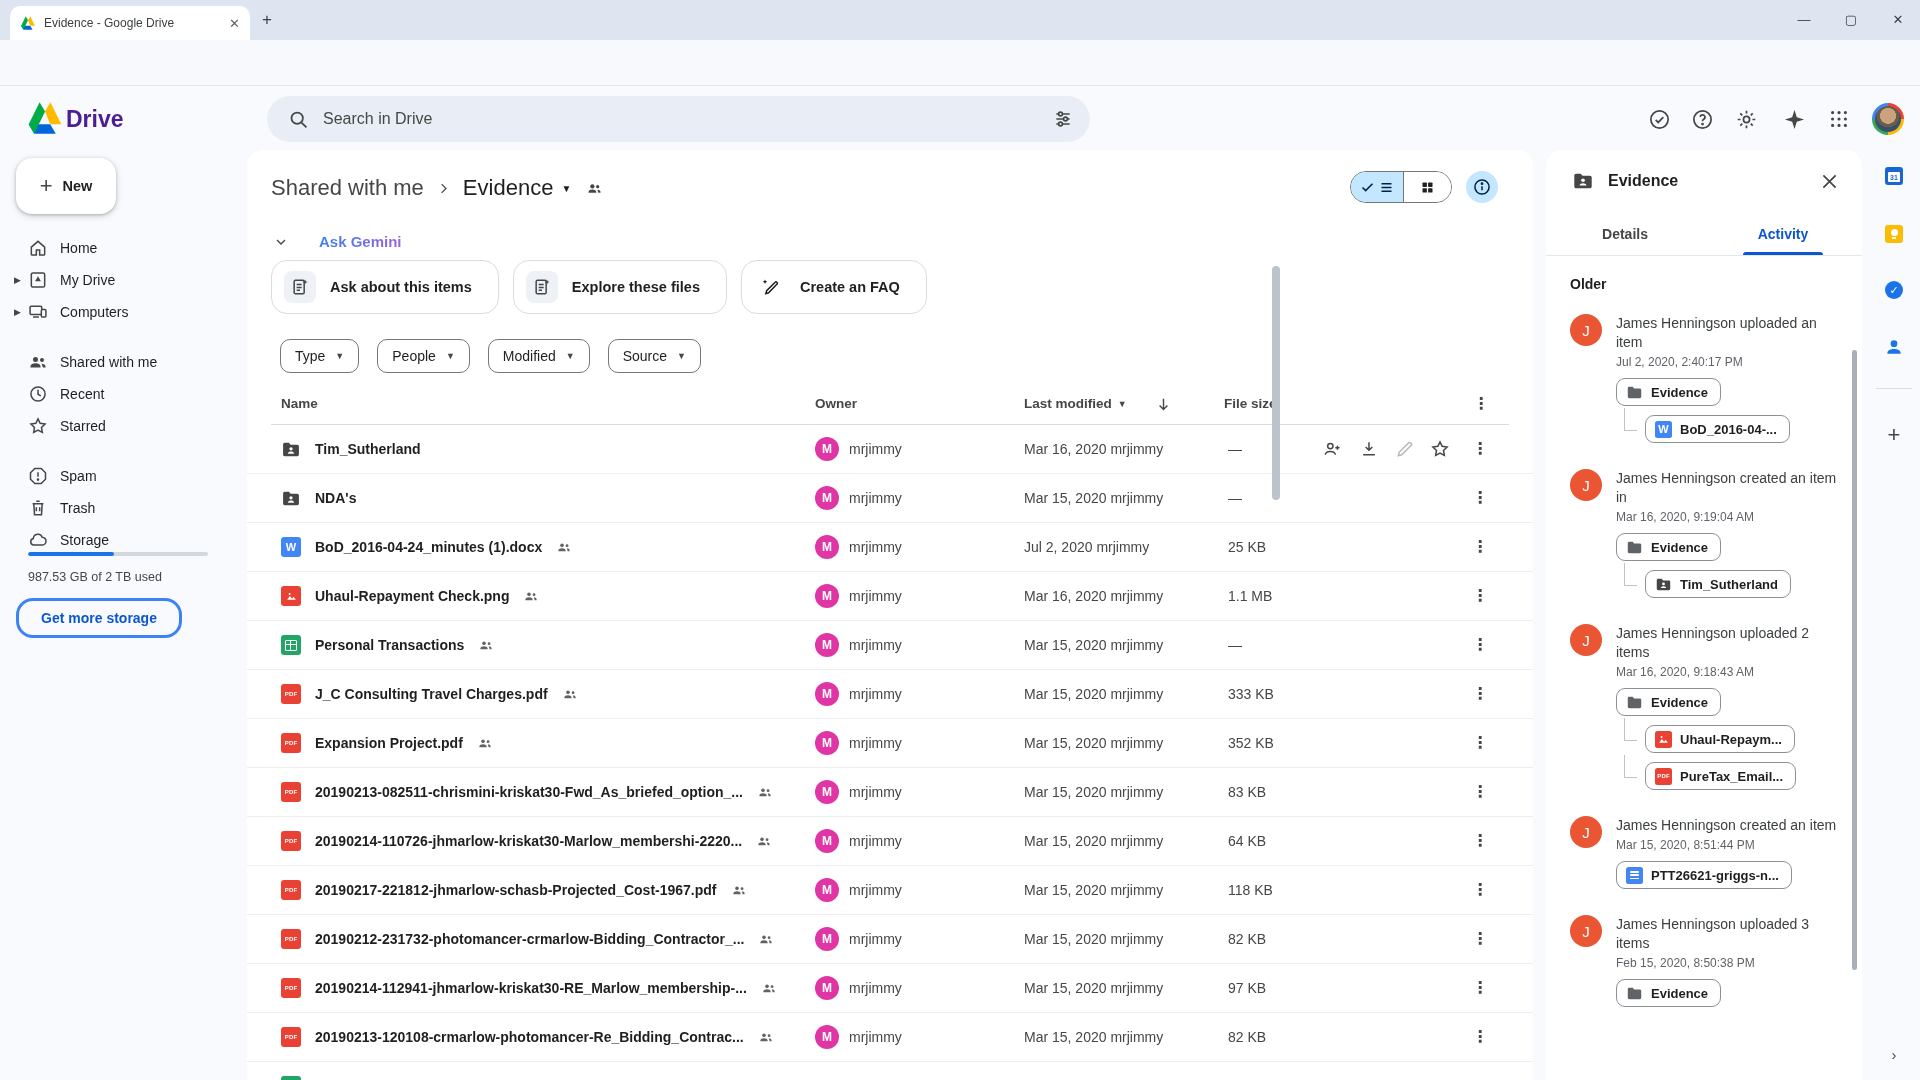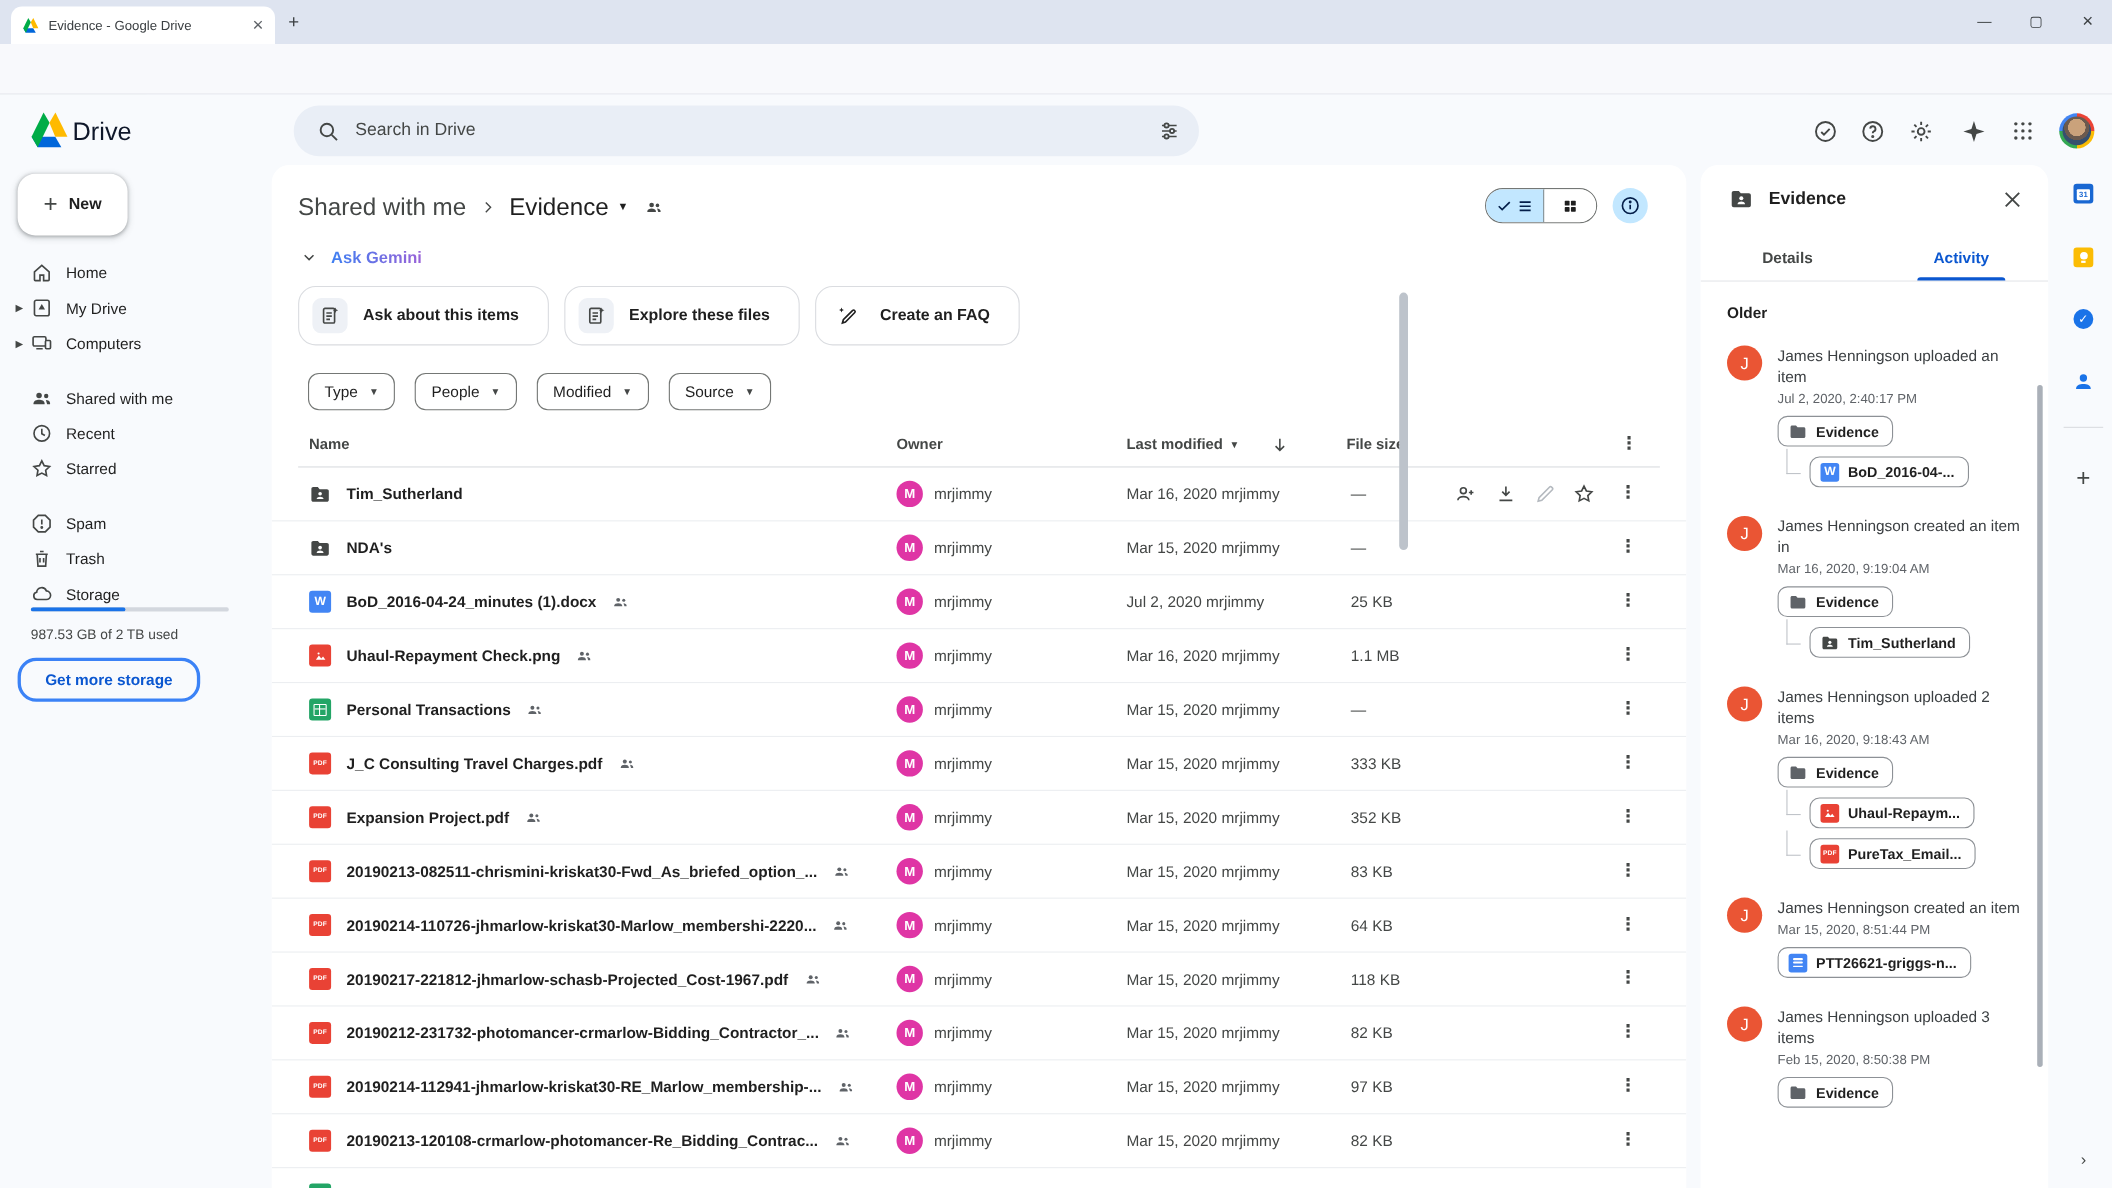--- a/index.html
+++ b/index.html
@@ -24,21 +24,21 @@
           display:flex;align-items:center;padding:0 12px;box-sizing:border-box;}
   #url-text{font-size:13.5px;color:#202124;margin-left:10px;flex:1;white-space:nowrap;overflow:hidden;}
   .urlic{width:20px;height:20px;color:#474b4f;}
   .extic{top:52px;width:22px;height:22px;color:#474b4f;}
   #ext-orange{width:16px;height:16px;border-radius:4px;background:#c96f2a;top:55px;}
   #chrome-avatar{top:51px;width:24px;height:24px;border-radius:50%;
      background:radial-gradient(circle at 50% 38%,#caa27b 0 38%,#6b5a4e 39% 55%,#36506e 56% 100%);}
 
   
   #drive-header{left:0;top:86px;width:1920px;height:66px;background:#f8fafd;}
-  #drive-name{left:66px;top:103px;font-size:23px;color:#0f172a;line-height:32px;}
+  #drive-name{left:66px;top:103px;font-size:23px;color:#4c1d95;line-height:32px;font-weight:bold;}
   #searchbar{left:267px;top:96px;width:823px;height:46px;background:#e9eef6;border-radius:23px;
              display:flex;align-items:center;padding:0 16px 0 20px;box-sizing:border-box;}
   #search-text{font-size:16px;color:#444746;margin-left:14px;flex:1;}
   .hdric{top:107px;width:24px;height:24px;color:#444746;}
   #hdr-avatar{left:1872px;top:103px;width:32px;height:32px;border-radius:50%;
      background:conic-gradient(#ea4335 0 25%,#fbbc04 25% 50%,#34a853 50% 75%,#4285f4 75% 100%);
      display:flex;align-items:center;justify-content:center;}
   #hdr-avatar .inner{width:26px;height:26px;border-radius:50%;
      background:radial-gradient(circle at 50% 38%,#caa27b 0 38%,#6b5a4e 39% 55%,#36506e 56% 100%);}
 
@@ -66,21 +66,21 @@
   #breadcrumb{left:24px;top:20px;height:36px;display:flex;align-items:center;gap:10px;}
   .bc-parent{font-size:22px;color:#444746;}
   .bc-chev{font-size:15px;color:#444746;padding:0 2px;}
   .bc-current{font-size:22px;color:#1f1f1f;display:flex;align-items:center;gap:8px;}
   .bc-caret{font-size:10px;color:#1f1f1f;}
   #bc-shared-ic{width:18px;height:18px;color:#444746;margin-left:6px;}
   #view-toggle{left:1103px;top:21px;width:102px;height:32px;border:1px solid #747775;border-radius:16px;display:flex;overflow:hidden;box-sizing:border-box;}
   #vt-list{width:52px;background:#c2e7ff;display:flex;align-items:center;justify-content:center;gap:4px;border-right:1px solid #747775;}
   #vt-grid{flex:1;background:#fff;display:flex;align-items:center;justify-content:center;}
   #info-btn{left:1219px;top:21px;width:32px;height:32px;border-radius:50%;background:#c2e7ff;display:flex;align-items:center;justify-content:center;color:#041e49;}
-  #gemini-row{left:26px;top:76px;height:24px;display:flex;align-items:flex-start;gap:12px;}
+  #gemini-row{left:26px;top:76px;height:24px;display:flex;align-items:flex-end;gap:30px;}
   #gemini-label{font-size:15px;font-weight:bold;background:linear-gradient(90deg,#3d7ff2,#9a62d8);
                 -webkit-background-clip:text;background-clip:text;color:transparent;}
   #gem-chev{width:16px;height:16px;color:#444746;}
   #suggestions{left:24px;top:110px;display:flex;gap:14px;}
   .sug{height:54px;border:1px solid #dadce0;border-radius:16px;background:#fff;display:flex;align-items:center;
        gap:14px;padding:0 26px 0 12px;box-sizing:border-box;}
   .sug .icbox{width:32px;height:32px;border-radius:8px;background:#eef1f6;display:flex;align-items:center;justify-content:center;color:#444746;}
   .sug .icplain{width:32px;height:32px;display:flex;align-items:center;justify-content:center;color:#1f1f1f;}
   .sug .slbl{font-size:14.5px;font-weight:bold;color:#1f1f1f;}
   #filters{left:33px;top:189px;display:flex;gap:18px;}

